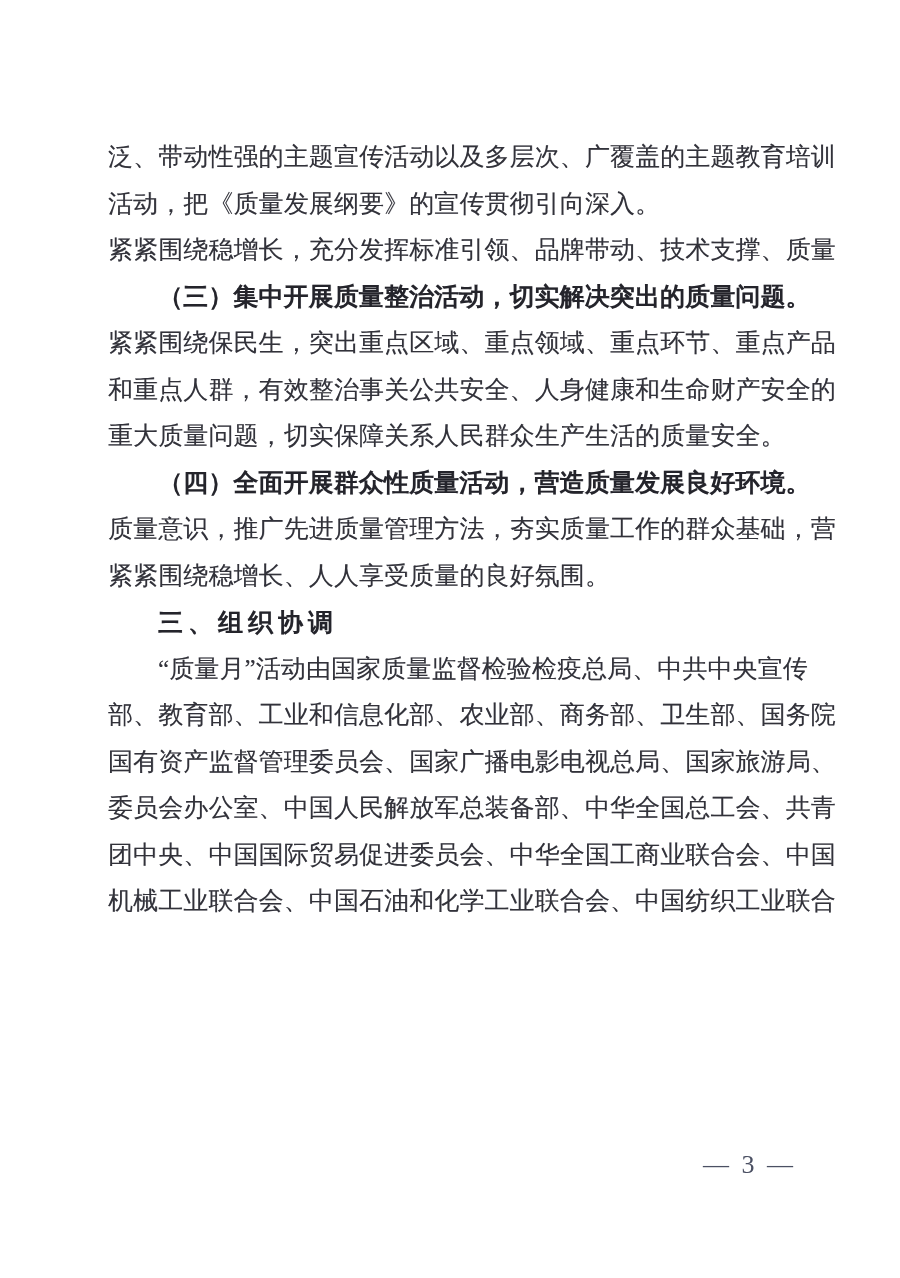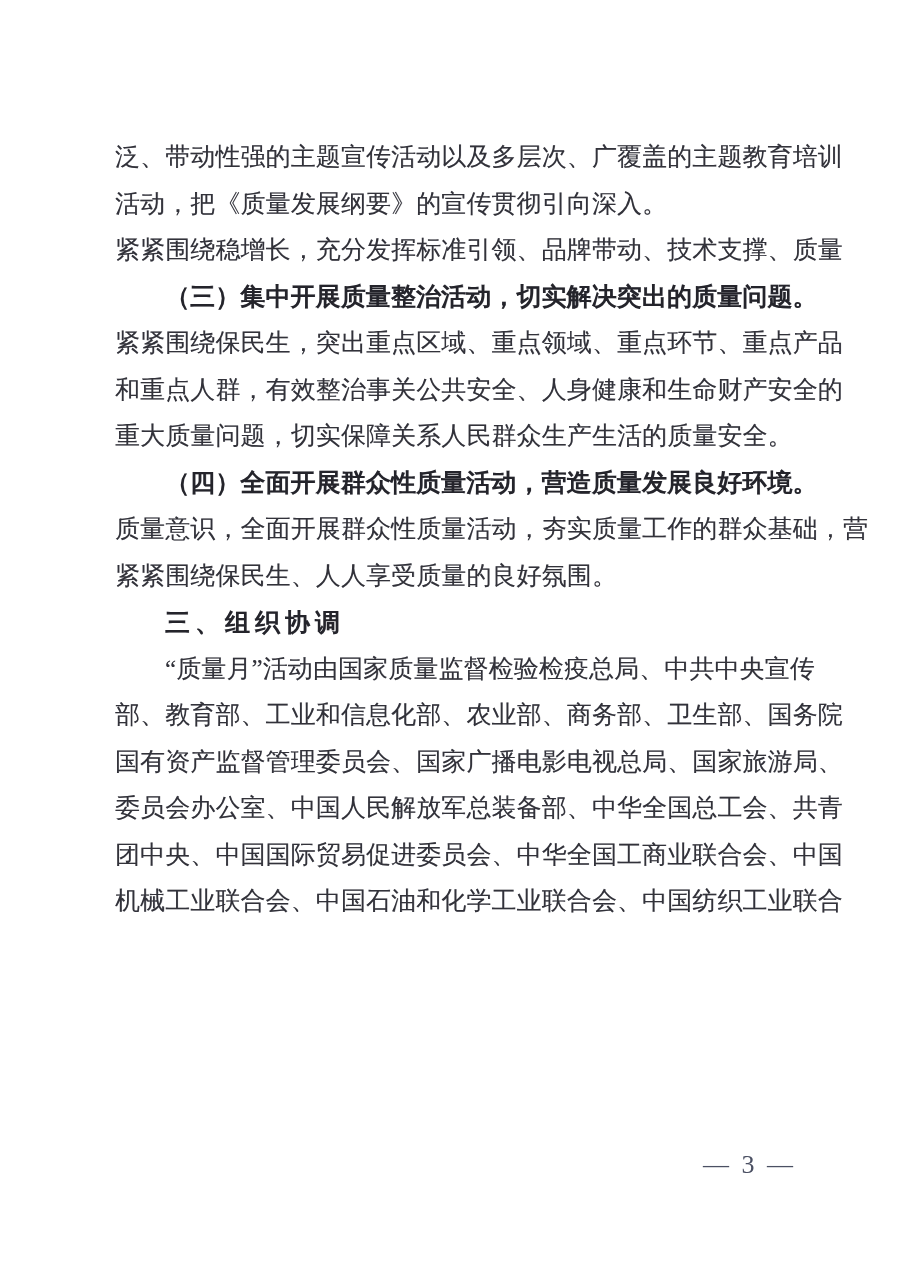--- a/index.html
+++ b/index.html
@@ -11,21 +11,21 @@
     position: relative;
     width: 900px;
     height: 1278px;
     margin: 0 auto;
     background: var(--bg-color, #ffffff);
     overflow: hidden;
     font-family: "Liberation Serif", "DejaVu Serif", serif;
   }
   .text-block {
     position: absolute;
-    left: 115px;
+    left: 108px;
     top: 134px;
     width: 740px;
     font-size: 25px;
     line-height: 46.5px;
     letter-spacing: 0.1px;
     color: var(--body-color, #32323a);
     text-shadow: 0.3px 0.3px 0.4px rgba(40, 42, 55, 0.35);
   }
   .line {
     height: 46.5px;
@@ -61,22 +61,22 @@
 <div class="page">
   <div class="text-block">
       <div class="line body">泛、带动性强的主题宣传活动以及多层次、广覆盖的主题教育培训</div>
       <div class="line body">活动，把《质量发展纲要》的宣传贯彻引向深入。</div>
       <div class="line body">紧紧围绕稳增长，充分发挥标准引领、品牌带动、技术支撑、质量</div>
       <div class="line bold indent">（三）集中开展质量整治活动，切实解决突出的质量问题。</div>
       <div class="line body">紧紧围绕保民生，突出重点区域、重点领域、重点环节、重点产品</div>
       <div class="line body">和重点人群，有效整治事关公共安全、人身健康和生命财产安全的</div>
       <div class="line body">重大质量问题，切实保障关系人民群众生产生活的质量安全。</div>
       <div class="line bold indent">（四）全面开展群众性质量活动，营造质量发展良好环境。</div>
-      <div class="line body">质量意识，全面开展群众性质量活动，夯实质量工作的群众基础，营</div>
-      <div class="line body">紧紧围绕保民生、人人享受质量的良好氛围。</div>
+      <div class="line body">质量意识，推广先进质量管理方法，夯实质量工作的群众基础，营</div>
+      <div class="line body">紧紧围绕稳增长、人人享受质量的良好氛围。</div>
       <div class="line hei indent">三、组织协调</div>
       <div class="line body indent">“质量月”活动由国家质量监督检验检疫总局、中共中央宣传</div>
       <div class="line body">部、教育部、工业和信息化部、农业部、商务部、卫生部、国务院</div>
       <div class="line body">国有资产监督管理委员会、国家广播电影电视总局、国家旅游局、</div>
       <div class="line body">委员会办公室、中国人民解放军总装备部、中华全国总工会、共青</div>
       <div class="line body">团中央、中国国际贸易促进委员会、中华全国工商业联合会、中国</div>
       <div class="line body">机械工业联合会、中国石油和化学工业联合会、中国纺织工业联合</div>
     </div>
   <div class="page-number">— 3 —</div>
 </div>

